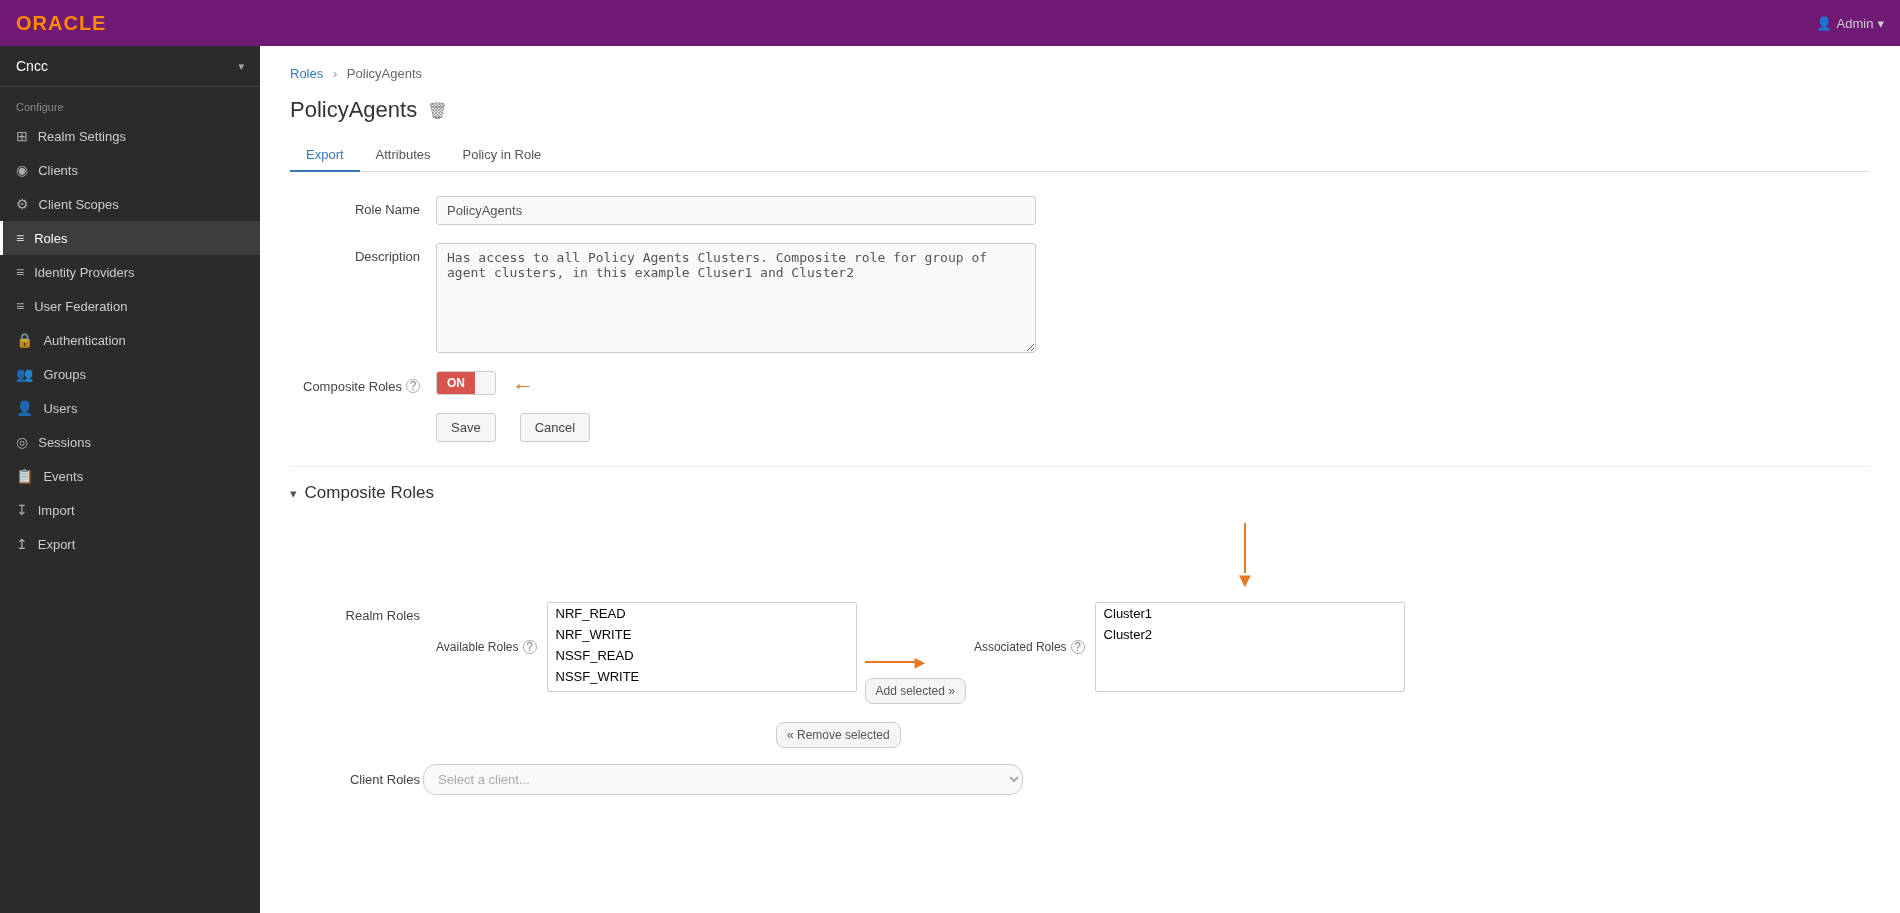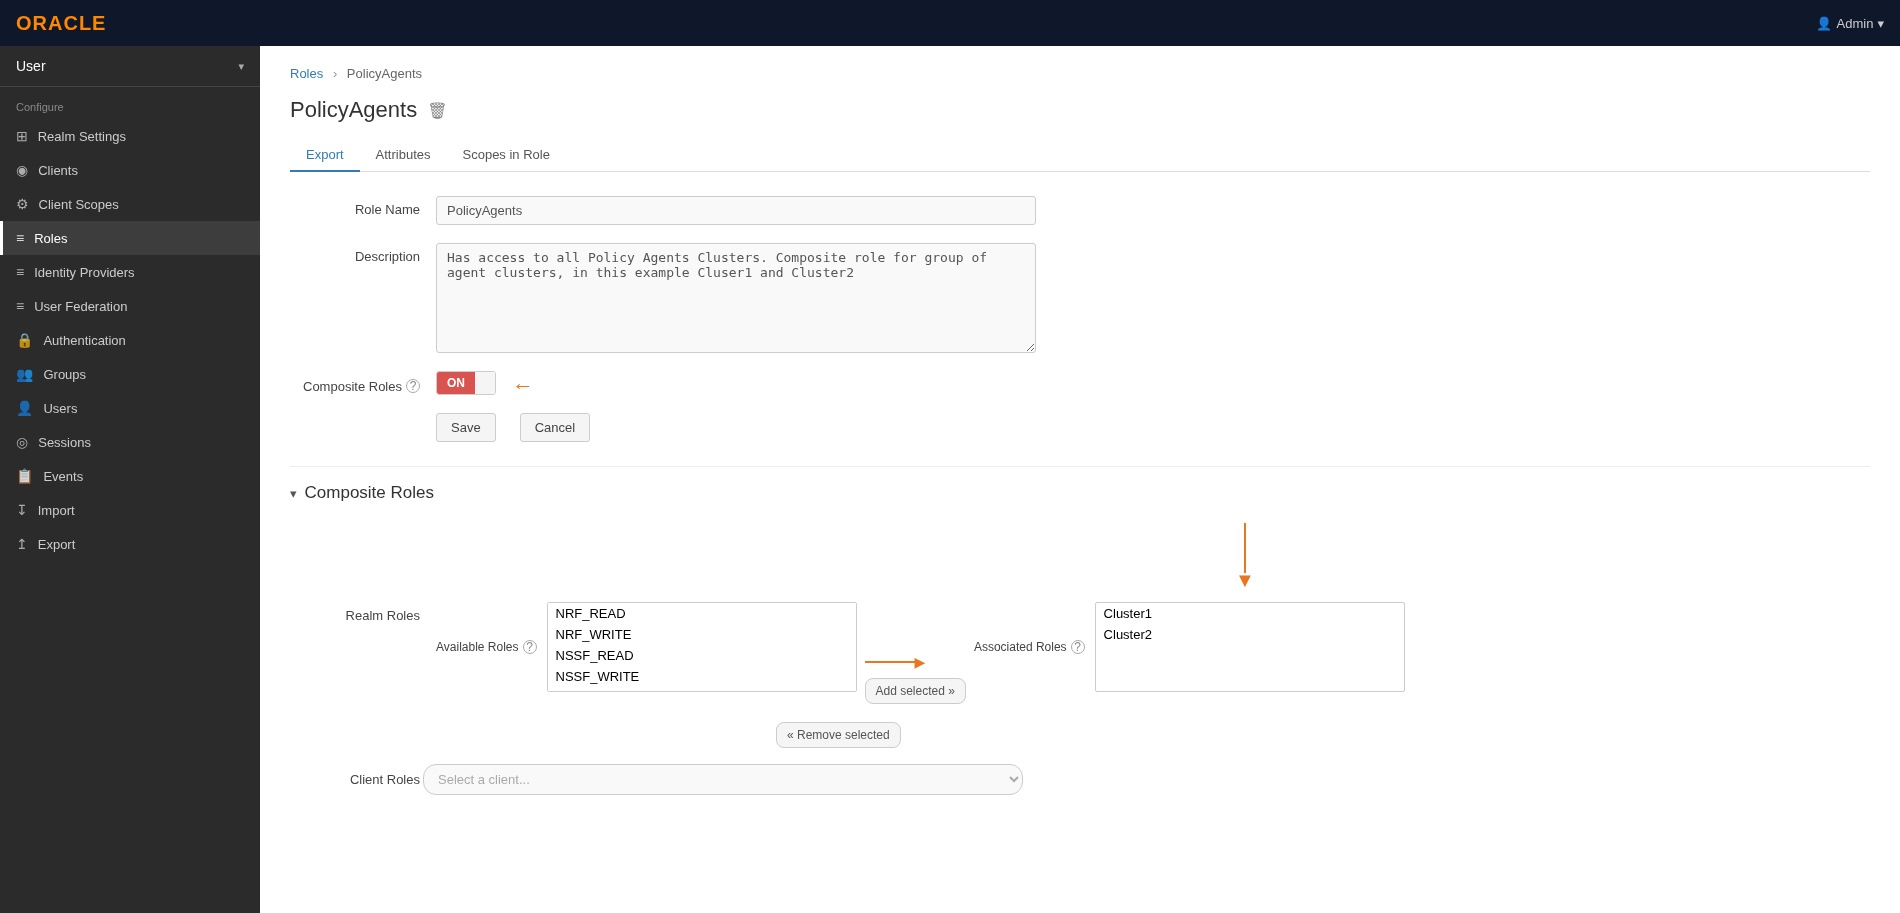--- a/index.html
+++ b/index.html
@@ -1,20 +1,20 @@
 <!DOCTYPE html>
 <html><head>
   <meta charset="utf-8">
   <style>
     * { box-sizing: border-box; margin: 0; padding: 0; }
     body { font-family: Arial, sans-serif; font-size: 13px; background: #fff; display: flex; flex-direction: column; height: 100vh; overflow: hidden; }
 
     
     .top-header {
-      background: #0f172a;
+      background: #701a75;
       height: 46px;
       display: flex;
       align-items: center;
       justify-content: space-between;
       padding: 0 16px;
       flex-shrink: 0;
     }
     .oracle-logo {
       color: #fff;
       font-size: 20px;
@@ -346,21 +346,21 @@
     <span>👤</span>
     <span>Admin</span>
     <span>▾</span>
   </div>
 </div>
 
 <div class="main-layout">
 
   <div class="sidebar">
     <div class="realm-selector">
-      <span class="realm-name">User</span>
+      <span class="realm-name">Cncc</span>
       <span class="chevron">▾</span>
     </div>
 
     <div class="sidebar-section-label">Configure</div>
 
     <div class="sidebar-item">
       <span class="icon">⊞</span>
       <span>Realm Settings</span>
     </div>
     <div class="sidebar-item">
@@ -424,21 +424,21 @@
     </div>
 
     <div class="page-title-row">
       <h1 class="page-title">PolicyAgents</h1>
       <span class="delete-icon">🗑</span>
     </div>
 
     <div class="tabs">
       <div class="tab active">Export</div>
       <div class="tab">Attributes</div>
-      <div class="tab">Scopes in Role</div>
+      <div class="tab">Policy in Role</div>
     </div>
 
     <div class="form-row">
       <label class="form-label">Role Name</label>
       <input type="text" class="form-control" value="PolicyAgents" style="">
     </div>
 
     <div class="form-row">
       <label class="form-label">Description</label>
       <textarea class="form-control" style="">Has access to all Policy Agents Clusters. Composite role for group of agent clusters, in this example Cluser1 and Cluster2</textarea>

